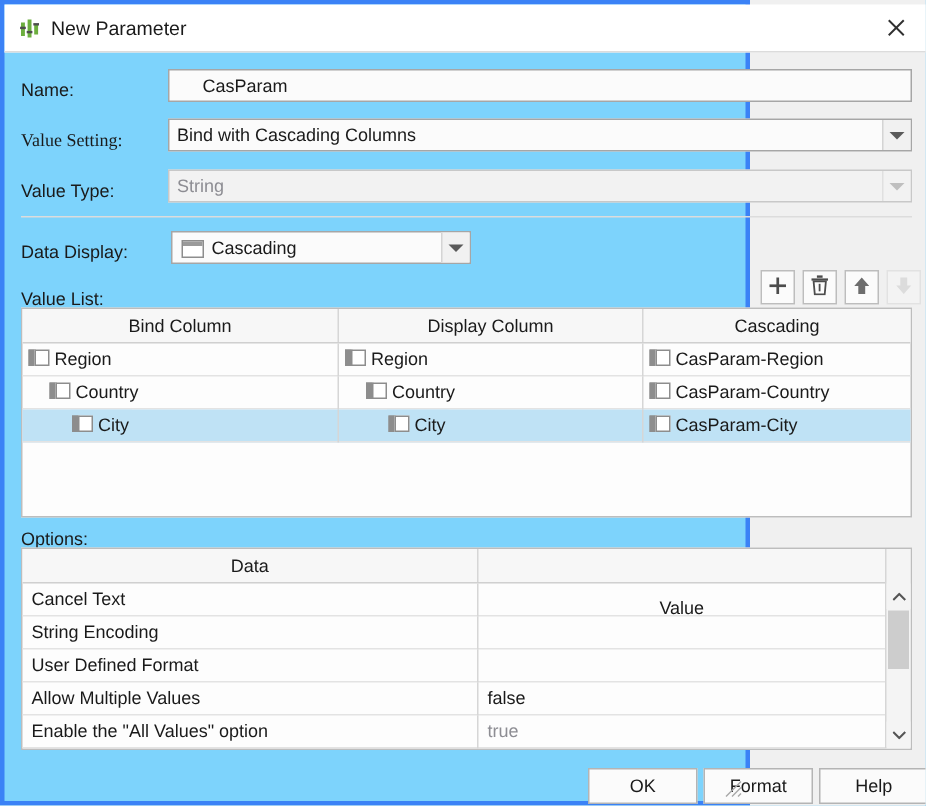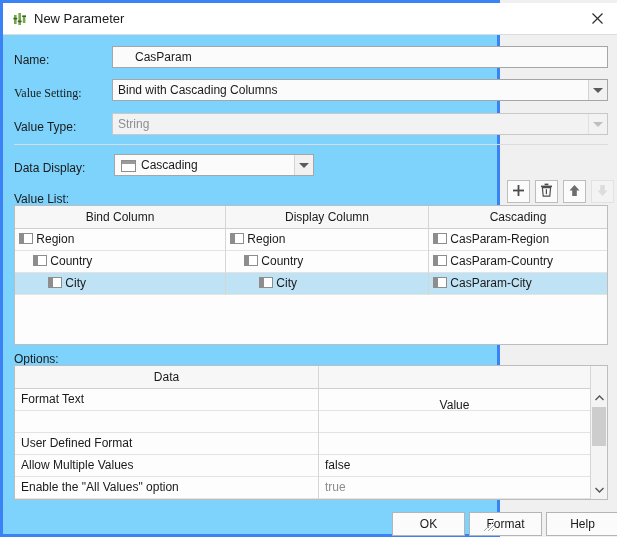--- a/index.html
+++ b/index.html
@@ -361,25 +361,26 @@
   <div class="field-label" style="left:11px; top:349px;">Options:</div>
 
   <div class="grid" id="opt-grid" style="left:11px; top:362px; width:594px; height:135px;">
     <div class="ghead" style="width:576px;">
       <div class="hc" style="left:0px;   width:303px;">Data</div>
       <div class="hc" style="left:304px; width:271px;margin-top:28px;">Value</div>
       <div class="vsep" style="left:303px; height:22px;"></div>
     </div>
     <div id="opt-body">
         <div class="grow" style="top: 23px; width: 576px;">
-          <div class="gcell" style="left: 0px; width: 303px; padding-left: 6px;">Format Text</div>
+          <div class="gcell" style="left: 0px; width: 303px; padding-left: 6px;">Cancel Text</div>
           <div class="gcell" style="left: 304px; width: 271px; padding-left: 6px;"></div>
           <div class="vsep" style="left: 303px; height: 22px;"></div>
         </div>
         <div class="grow" style="top: 45px; width: 576px;">
+          <div class="gcell" style="left: 0px; width: 303px; padding-left: 6px;">String Encoding</div>
           <div class="gcell" style="left: 304px; width: 271px; padding-left: 6px;"></div>
           <div class="vsep" style="left: 303px; height: 22px;"></div>
         </div>
         <div class="grow" style="top: 67px; width: 576px;">
           <div class="gcell" style="left: 0px; width: 303px; padding-left: 6px;">User Defined Format</div>
           <div class="gcell" style="left: 304px; width: 271px; padding-left: 6px;"></div>
           <div class="vsep" style="left: 303px; height: 22px;"></div>
         </div>
         <div class="grow" style="top: 89px; width: 576px;">
           <div class="gcell" style="left: 0px; width: 303px; padding-left: 6px;">Allow Multiple Values</div>

